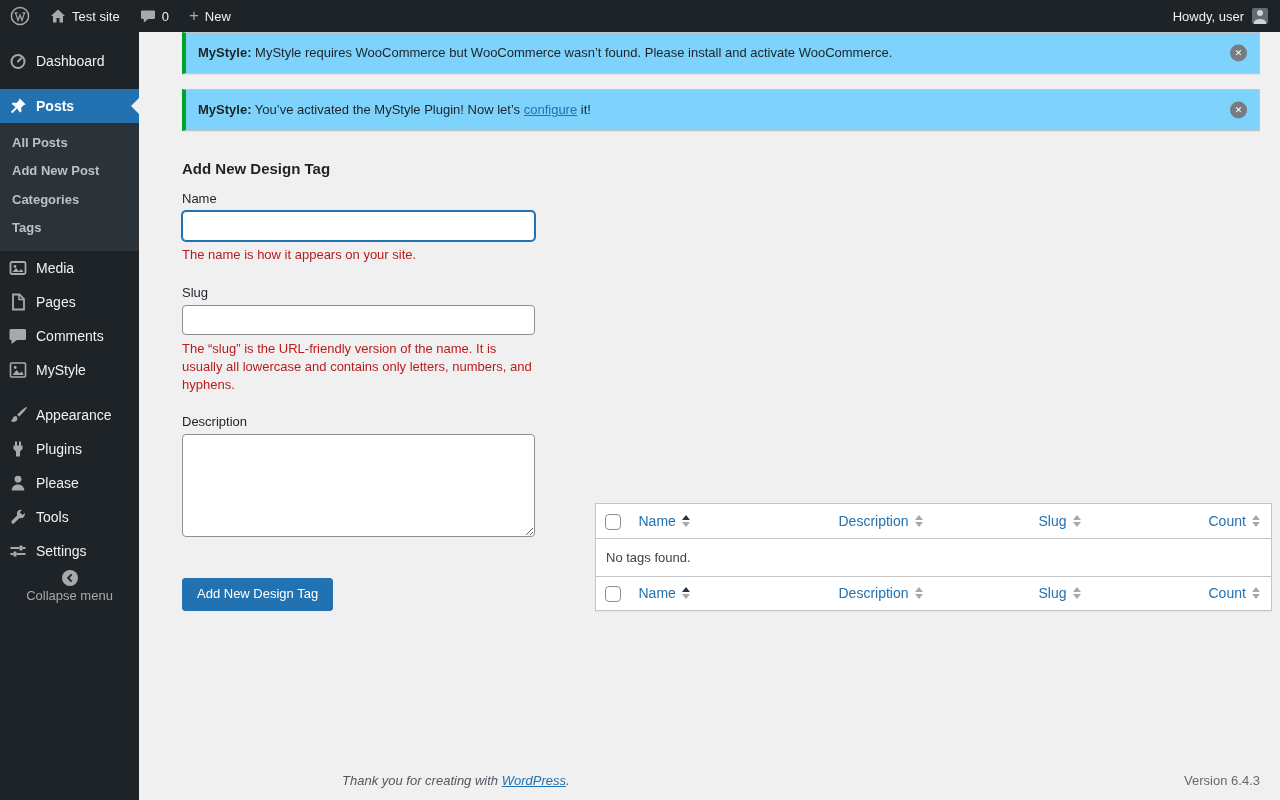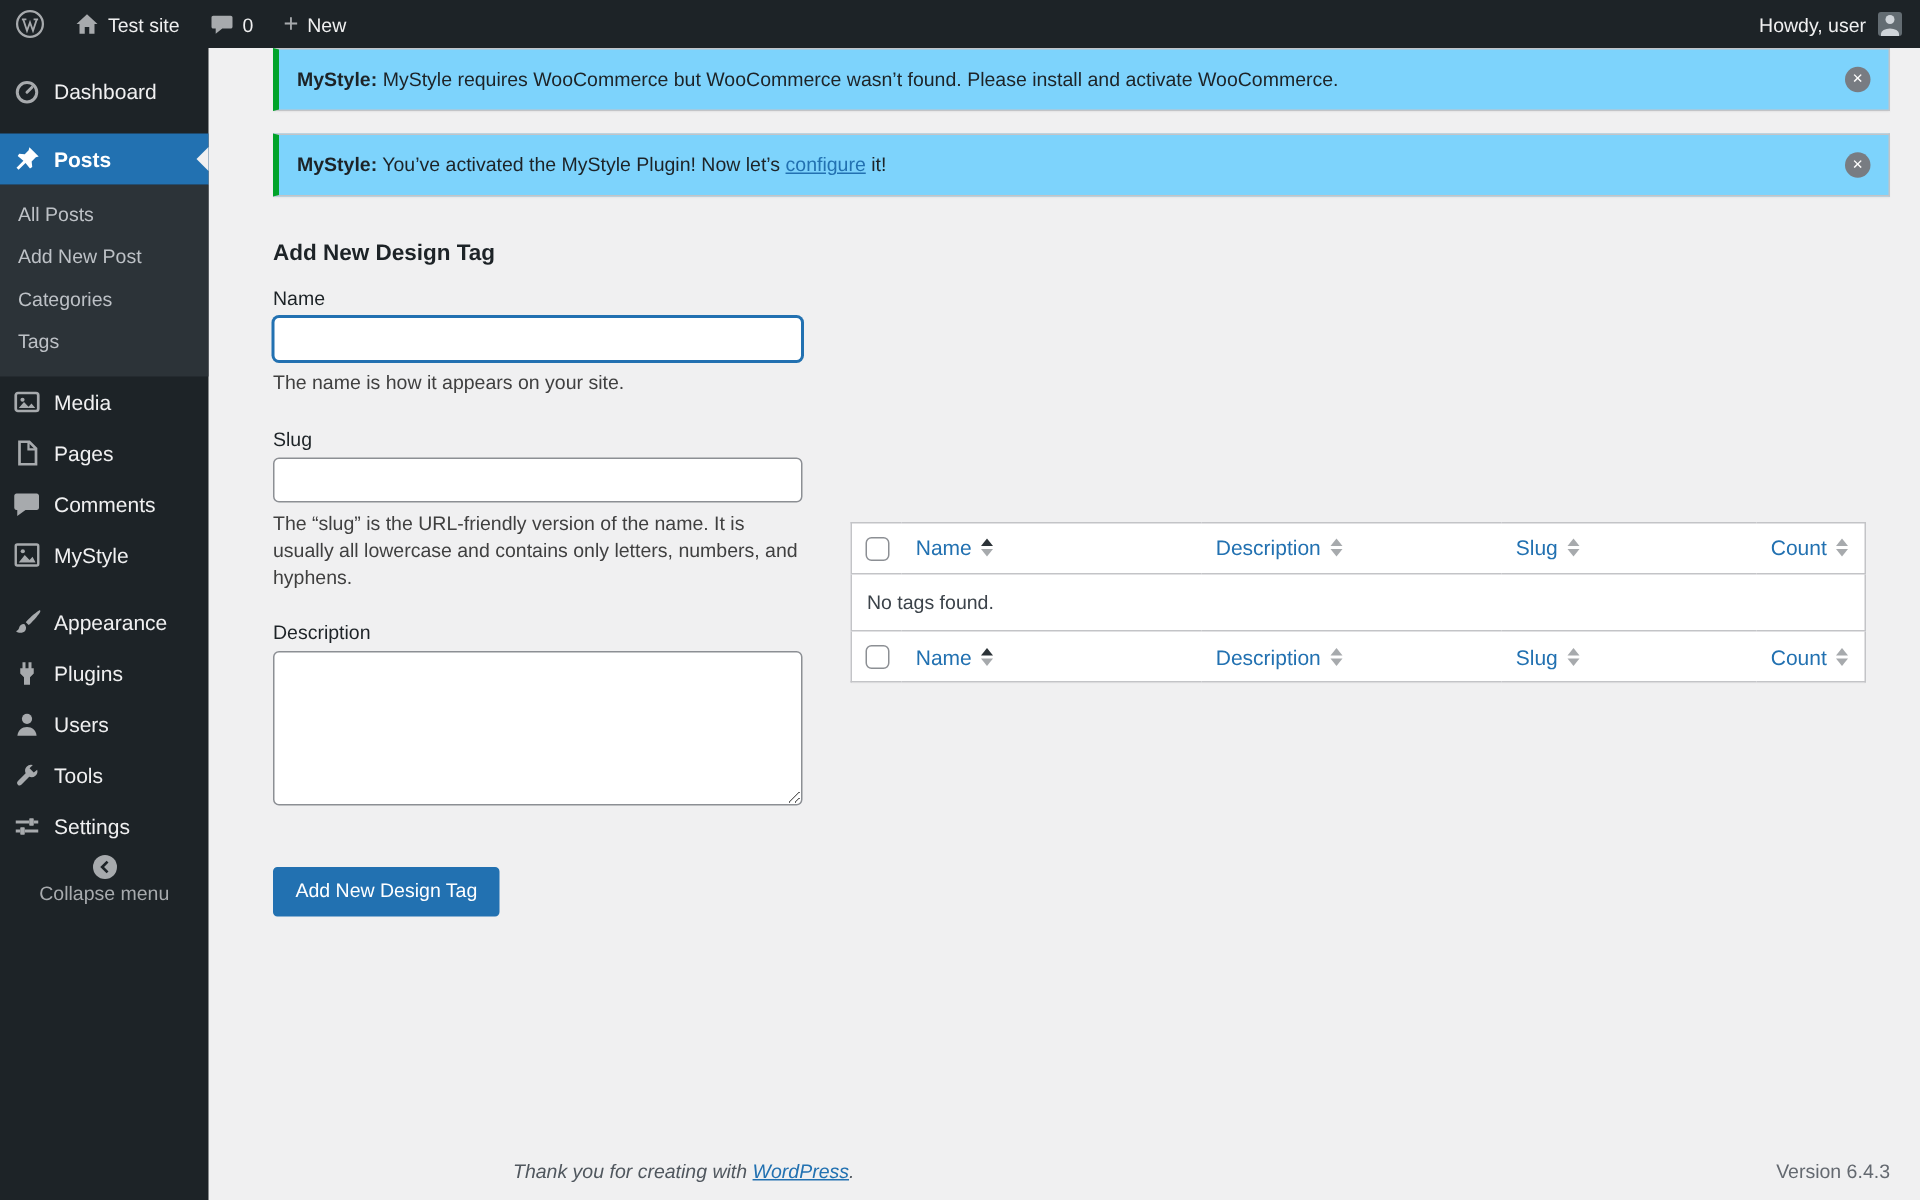--- a/index.html
+++ b/index.html
@@ -33,21 +33,21 @@
   }
   .menu-item { position:relative; display:flex; align-items:center; min-height:34px; color:#f0f0f1; font-size:14px; cursor:pointer; }
   .menu-icon { width:36px; flex:none; display:flex; justify-content:center; color:#a7aaad; }
   .menu-item.active { background:#2271b1; color:#fff; font-weight:600; }
   .menu-item.active .menu-icon { color:#fff; }
   .menu-item.active::after {
     content:""; position:absolute; right:0; top:50%; margin-top:-8px;
     width:0; height:0; border:8px solid transparent; border-right-color:#f0f0f1;
   }
   .menu-sep { height:11px; }
-  .submenu { background:#2c3338; padding:6px 0 9px; }
+  .submenu { background:#2c3338; padding:6px 0 9px;font-weight:bold; }
   .submenu-item { padding:7px 12px 7px 12px; font-size:13px; color:#bdc1c6; cursor:pointer; line-height:1.1; }
   .menu-item.collapse { color:#a7aaad; font-size:13px;flex-direction:column; }
   .menu-item.collapse .menu-icon { color:#a7aaad; }
 
   
   #content { margin:32px 0 0 160px; padding:0 20px 0 22px; position:relative; height:768px; }
 
   .screen-options {
     position:absolute; top:0; right:20px;
     background:#fff; border:1px solid #c3c4c7; border-top:none;
@@ -67,34 +67,34 @@
   }
   .notice p { margin:10px 0; font-size:13px; line-height:1.4; }
   .inline-link { color:#2271b1; text-decoration:underline; }
   .dismiss {
     position:absolute; top:50%; right:12px; transform:translateY(-50%);
     width:17px; height:17px; border:none; padding:0; border-radius:50%;
     background:#787c82; color:#fff; font-size:9px; line-height:17px;
     display:flex; align-items:center; justify-content:center; cursor:pointer;
   }
 
-  .col-container { display:flex; gap:32px; align-items:center; }
+  .col-container { display:flex; gap:60px; align-items:flex-end; }
   .col-left  { width:353px; flex:none; }
   .col-right { width:677px; flex:none; padding-top:46px; }
 
   .col-left h2 { font-size:15px; font-weight:600; margin:14px 0; color:#1d2327; }
   .form-field { margin-bottom:20px; }
   .form-field label { display:block; font-size:13px; margin-bottom:5px; color:#1d2327; }
   .form-field input[type=text] {
     width:100%; height:30px; padding:0 8px; font-size:14px; color:#2c3338;
     border:1px solid #8c8f94; border-radius:4px; background:#fff;
     font-family:inherit;
   }
   .form-field input[type=text].focused { border-color:#2271b1; box-shadow:0 0 0 1px #2271b1; outline:none; }
-  .help { margin:5px 0 0; font-size:13px; color:#404040; line-height:1.4; }
+  .help { margin:5px 0 0; font-size:13px; color:#b91c1c; line-height:1.4; }
   .form-field textarea {
     width:100%; height:103px; padding:6px 8px; font-size:14px;
     border:1px solid #8c8f94; border-radius:4px; background:#fff;
     resize:both; font-family:inherit;
   }
   .submit-btn {
     margin-top:18px; background:#2271b1; border:1px solid #2271b1; color:#fff;
     font-size:13px; line-height:1.6; padding:5px 14px; border-radius:3px;
     cursor:pointer; font-family:inherit;
   }
@@ -262,21 +262,21 @@
     <span class="menu-label">Plugins</span>
   </div>
 
   <div class="menu-item">
     <span class="menu-icon">
       <svg width="20" height="20" viewBox="0 0 20 20" fill="currentColor">
           <circle cx="10" cy="6.2" r="3.4"></circle>
           <path d="M3.6 17.5c.4-3.8 3-5.9 6.4-5.9s6 2.1 6.4 5.9z"></path>
         </svg>
     </span>
-    <span class="menu-label">Users</span>
+    <span class="menu-label">Please</span>
   </div>
 
   <div class="menu-item">
     <span class="menu-icon">
       <svg width="20" height="20" viewBox="0 0 20 20" fill="currentColor">
           <path d="M16.8 6.1a4 4 0 0 1-5.3 4.8l-5.3 5.3a1.7 1.7 0 0 1-2.4-2.4l5.3-5.3A4 4 0 0 1 13.9 3l-2.2 2.2 2.8 2.8z"></path>
         </svg>
     </span>
     <span class="menu-label">Tools</span>
   </div>

